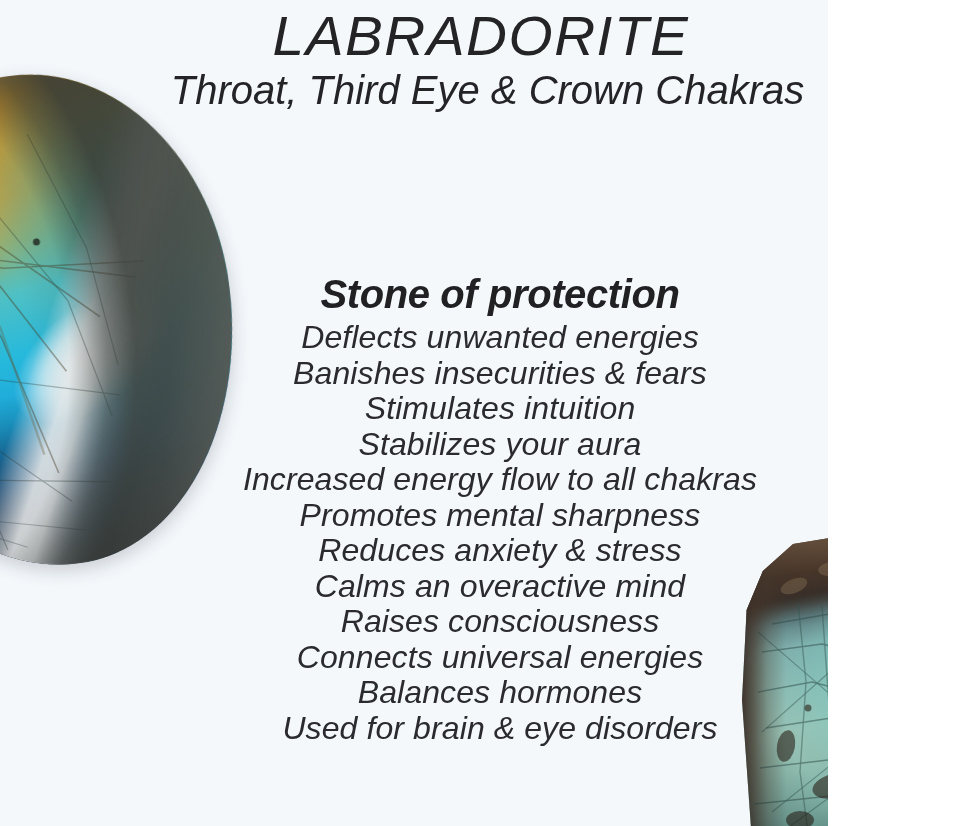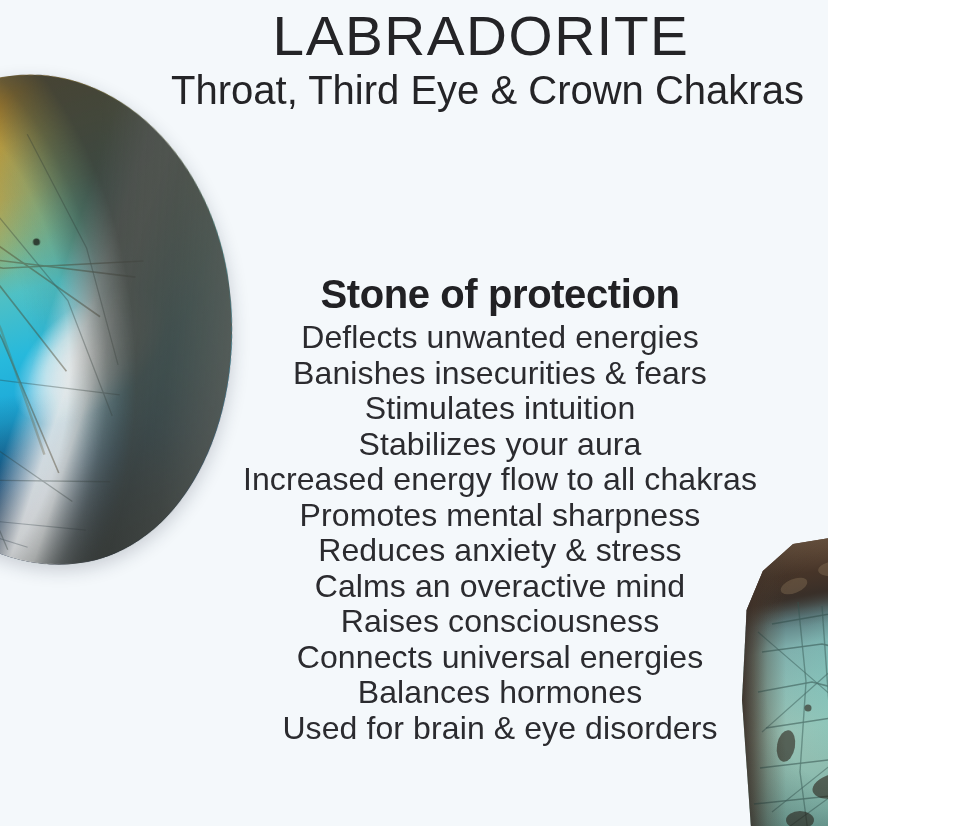--- a/index.html
+++ b/index.html
@@ -7,20 +7,21 @@
     padding: 0;
     background: #ffffff;
   }
   #canvas {
     position: relative;
     width: 828px;
     height: 826px;
     background: #f4f8fb;
     overflow: hidden;
     font-family: "Liberation Sans", sans-serif;
+    font-style: italic;
     -webkit-font-smoothing: antialiased;
   }
 
   
   .title {
     position: absolute;
     left: 0;
     top: 6px;
     width: 962px;
     text-align: center;

